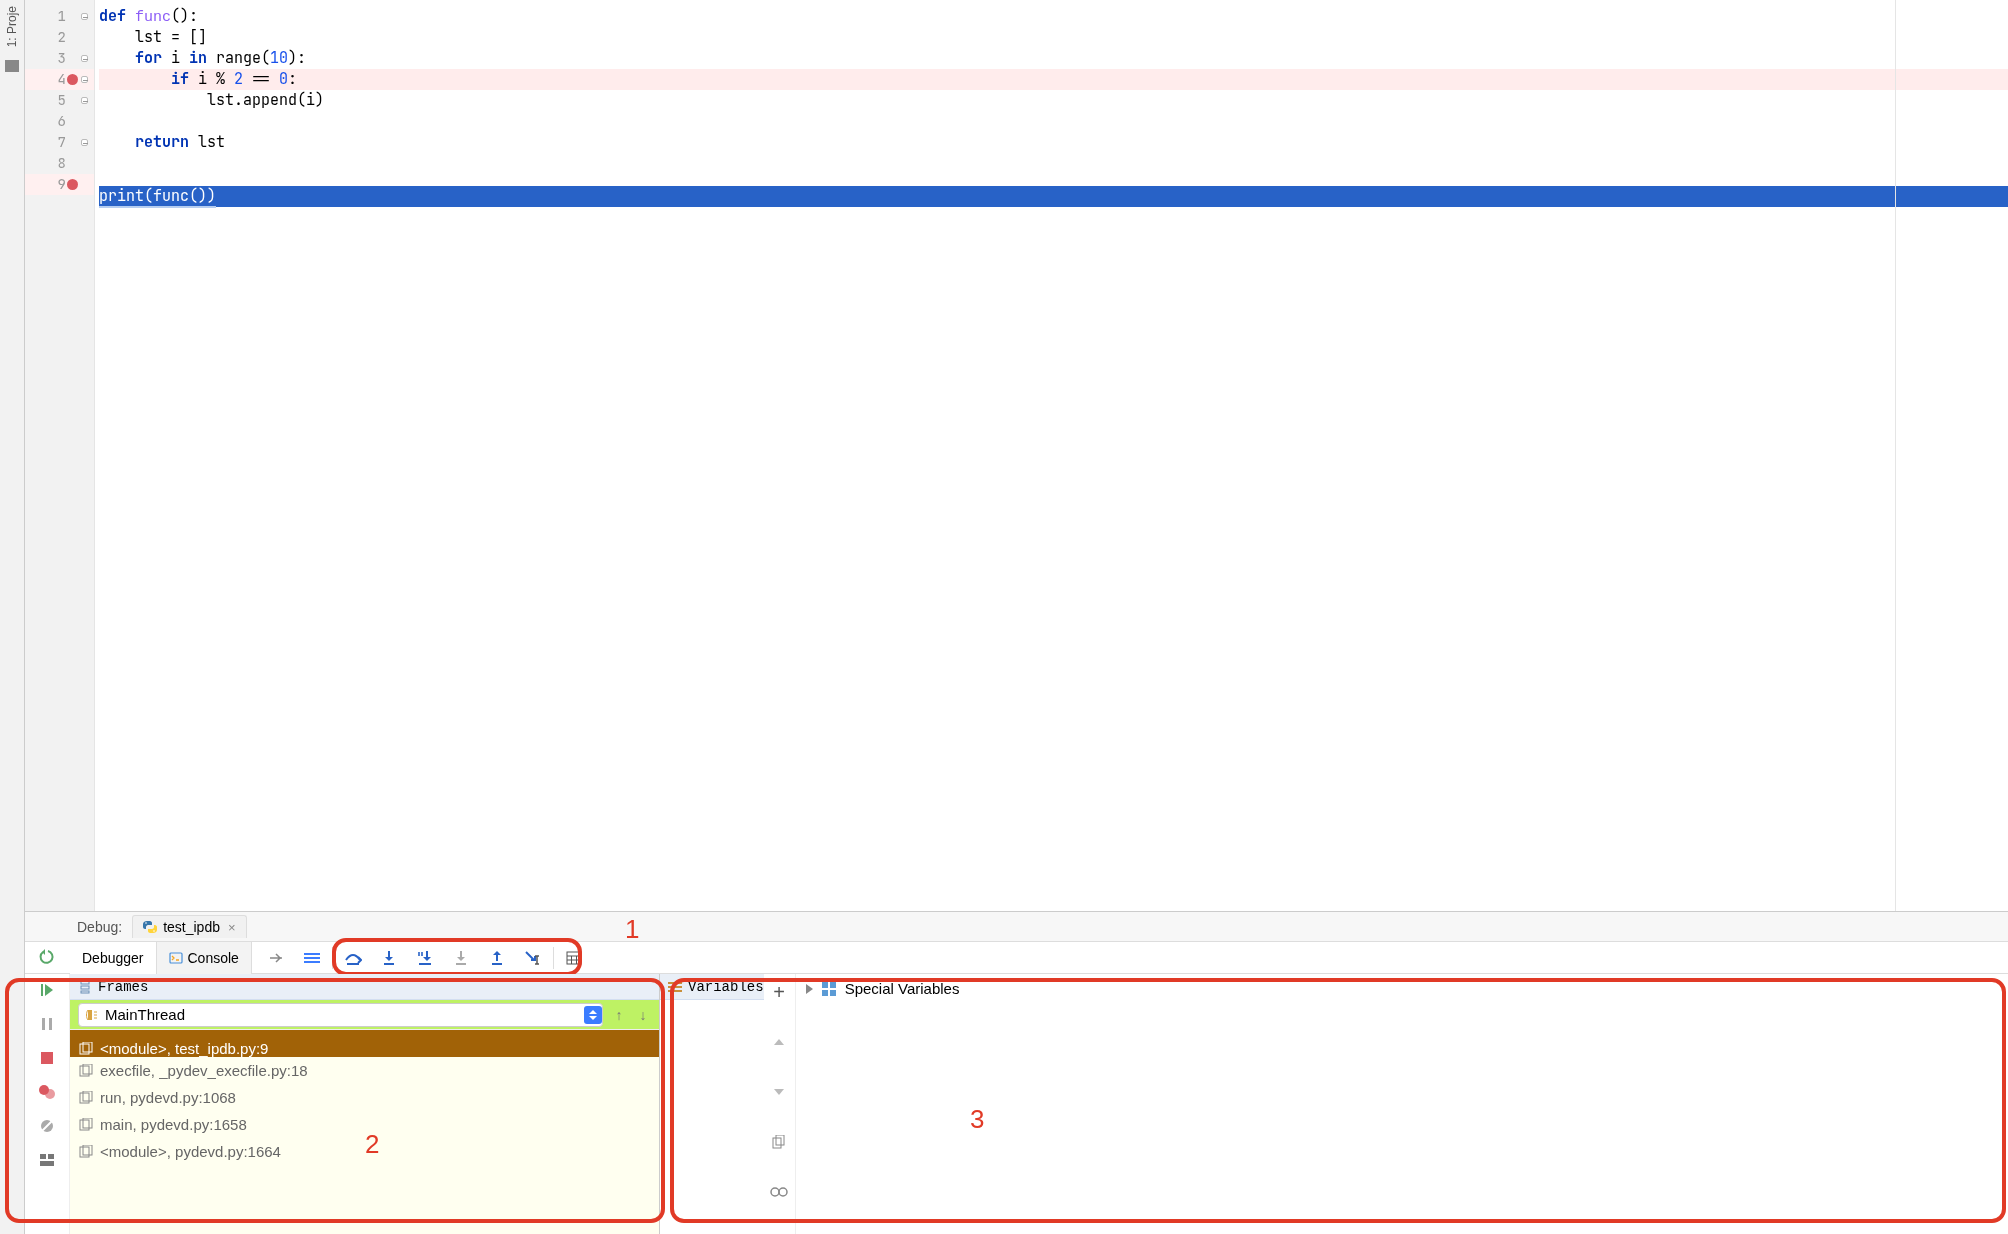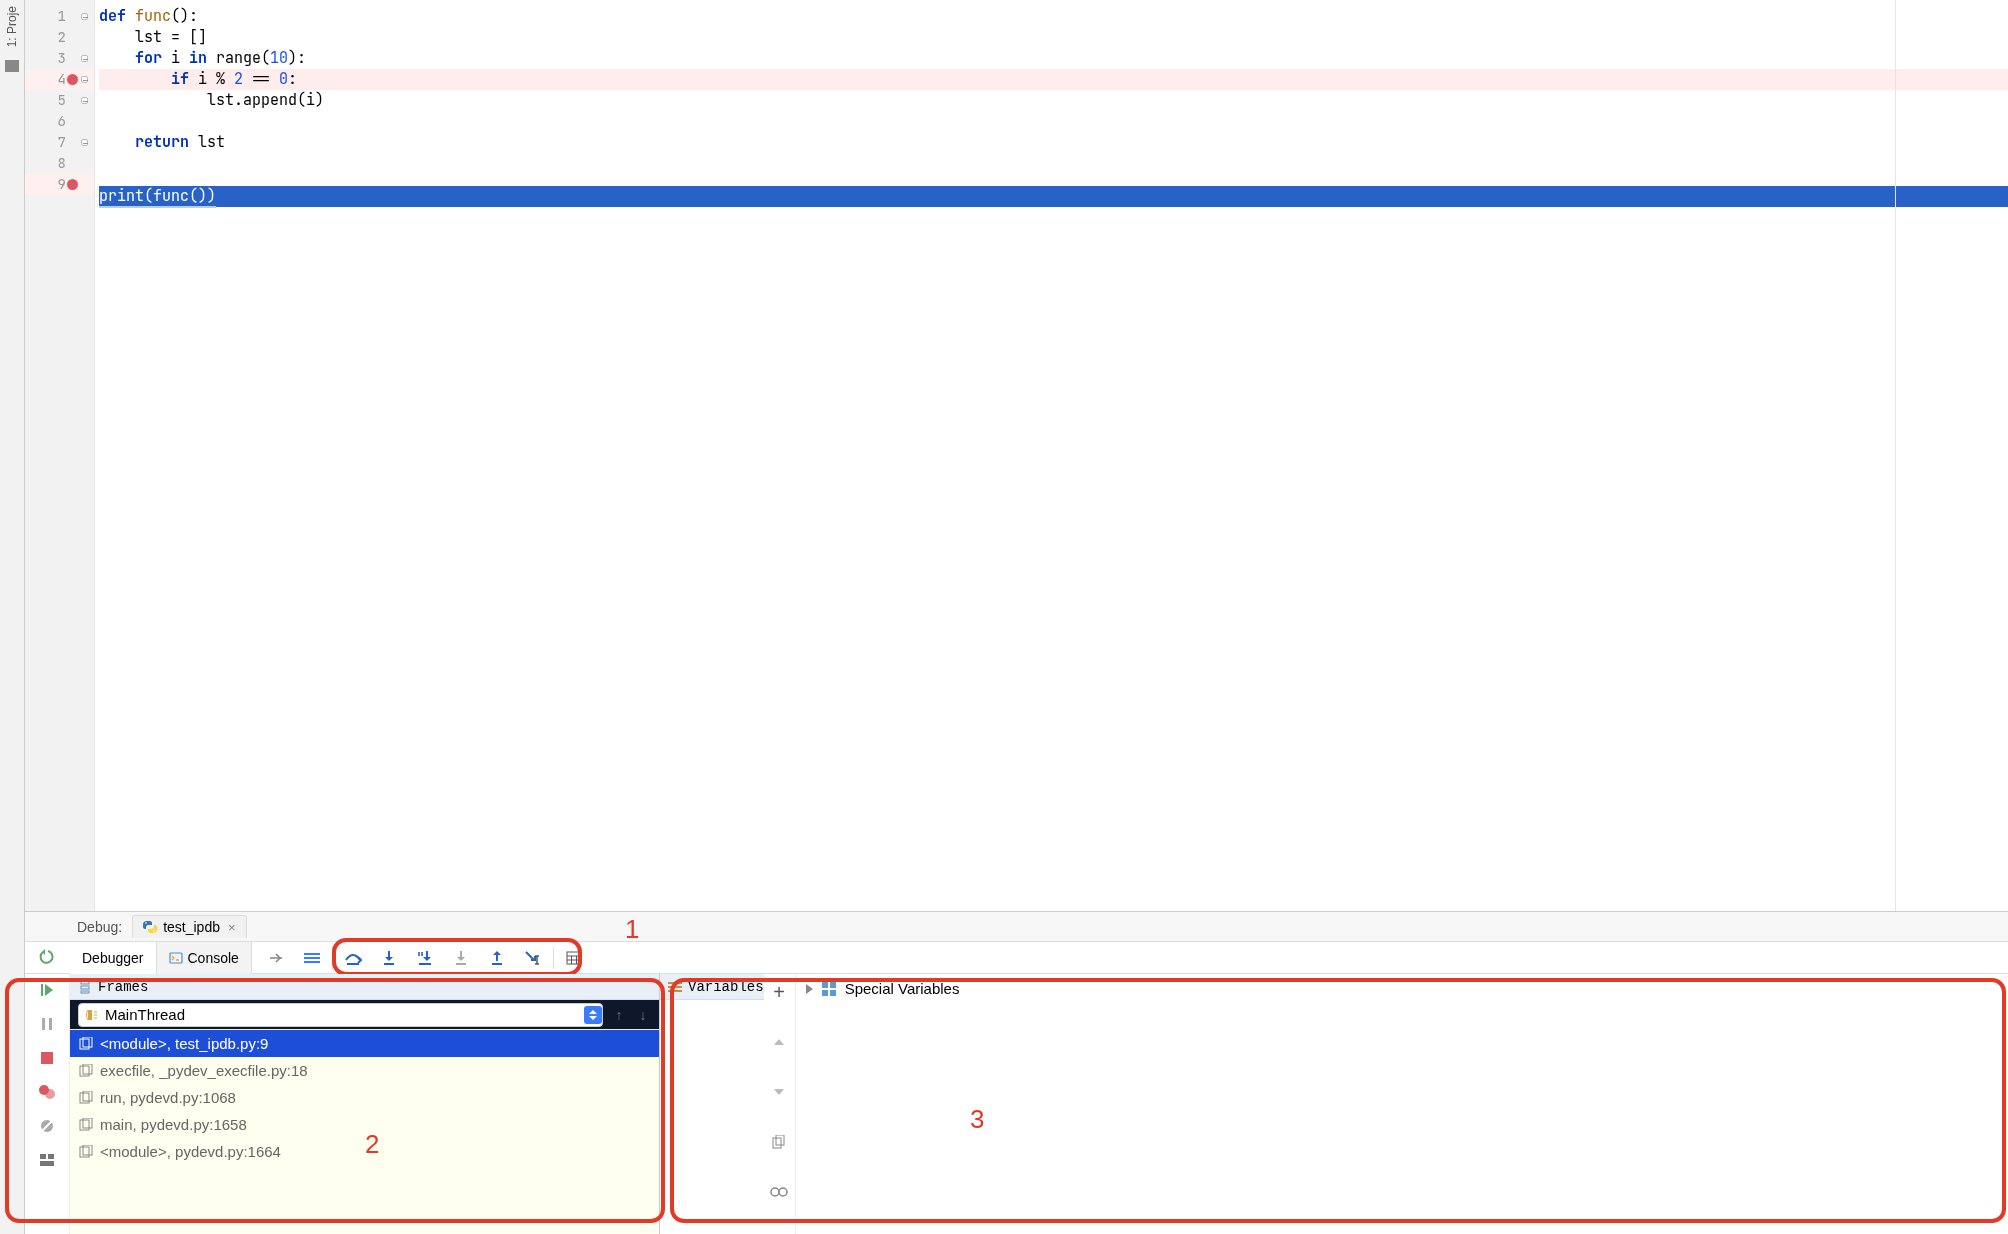--- a/index.html
+++ b/index.html
@@ -16,50 +16,50 @@
     .gutter-line.curline { background: #fff0f0; }
     .bp { position: absolute; left: 42px; top: 5px; width: 11px; height: 11px; border-radius: 50%; background: #db5860; }
     .fold { position: absolute; right: 6px; top: 7px; width: 7px; height: 7px; border: 1px solid #bbb; background: #fff; border-radius: 2px; }
     .fold::before { content: ""; position: absolute; left: 1px; top: 3px; width: 5px; height: 1px; background: #999; }
     .code { flex: 1; font-family: "JetBrains Mono", Consolas, monospace; font-size: 15px; line-height: 21px; padding-top: 6px; padding-left: 4px; position: relative; min-width: 0; }
     .code-line { height: 21px; white-space: pre; padding-left: 0; }
     .code-line.bpline { background: #ffecec; }
     .code-line.cursorline { background: #2862c7; color: #fff; margin-top: 12px; }
     .code-line.cursorline .exec-under { border-bottom: 2px solid #b5cdf0; }
     .kw { color: #0033b3; font-weight: bold; }
-    .fn { color: #a16207; }
+    .fn { color: #8b5cf6; font-family: Liberation Mono, monospace; }
     .num { color: #1750eb; }
     .right-margin { position: absolute; top: 0; bottom: 0; right: 112px; width: 1px; background: #e5e5e5; }
     .debug-title-row { display: flex; align-items: center; height: 30px; background: #f7f7f7; border-bottom: 1px solid #ddd; padding-left: 8px; gap: 10px; }
     .debug-title { color: #555; font-size: 14px; margin-left: 44px; }
     .debug-tab { display: flex; align-items: center; gap: 6px; background: #f1f1f1; padding: 3px 10px; border: 1px solid #ddd; border-bottom: none; border-radius: 3px 3px 0 0; font-size: 14px; }
     .py-icon { width: 14px; height: 14px; display: inline-flex; align-items: center; justify-content: center; }
     .close-x { color: #888; font-size: 13px; margin-left: 2px; }
     .debug-toolbar-row { display: flex; align-items: center; height: 32px; background: #fff; border-bottom: 1px solid #ddd; position: relative; }
     .left-debug-btns { width: 45px; display: flex; justify-content: center; align-items: center; }
     .subtabs { display: flex; align-items: stretch; height: 32px; }
     .subtab { display: flex; align-items: center; gap: 5px; padding: 0 12px; font-size: 14px; border-right: 1px solid #ddd; background: #f3f3f3; }
     .subtab.active { background: #fff; font-weight: normal; }
     .tb-icons { display: flex; align-items: center; gap: 0; margin-left: 6px; }
     .tb-btn { width: 36px; height: 28px; display: flex; align-items: center; justify-content: center; }
     .tb-sep { width: 1px; height: 22px; background: #ddd; margin: 0 2px; }
     .debug-body { display: flex; height: 260px; position: relative; }
     .sidebar-btns { width: 45px; background: #fff; border-right: 1px solid #eee; display: flex; flex-direction: column; align-items: center; padding-top: 6px; gap: 14px; }
     .sbtn { width: 20px; height: 20px; display: flex; align-items: center; justify-content: center; }
     .frames-panel { flex: 0 0 590px; display: flex; flex-direction: column; border-right: 1px solid #ccc; position: relative; }
     .panel-header { height: 26px; background: #e9eff7; display: flex; align-items: center; padding-left: 8px; font-size: 14px; border-bottom: 1px solid #d3def0; gap: 6px; font-family: Liberation Mono, monospace; }
-    .thread-row { height: 30px; display: flex; align-items: center; gap: 8px; padding: 0 8px; background: #0f172a; border-bottom: 1px solid #eee; }
+    .thread-row { height: 30px; display: flex; align-items: center; gap: 8px; padding: 0 8px; background: #bef264; border-bottom: 1px solid #eee; }
     .thread-select { flex: 1; display: flex; align-items: center; gap: 6px; height: 24px; border: 1px solid #ccc; border-radius: 4px; padding-left: 6px; background: #fff; font-size: 15px; position: relative; }
     .select-arrows { margin-left: auto; width: 18px; height: 18px; background: #3b7cff; border-radius: 3px; display: flex; flex-direction: column; align-items: center; justify-content: center; gap: 0; }
     .select-arrows::before { content: ""; border-left: 4px solid transparent; border-right: 4px solid transparent; border-bottom: 4px solid #fff; }
     .select-arrows::after { content: ""; border-left: 4px solid transparent; border-right: 4px solid transparent; border-top: 4px solid #fff; margin-top: 2px; }
     .nav-arrow { width: 16px; height: 16px; display: flex; align-items: center; justify-content: center; color: #777; }
     .frames-list { flex: 1; overflow: auto; background: #fffff0; }
     .frame-item { height: 27px; display: flex; align-items: center; padding-left: 8px; gap: 6px; font-size: 15px; color: #666; }
-    .frame-item.selected { background: #1d4ed8; color: #fff; }
+    .frame-item.selected { background: #a16207; color: #fff; align-items: flex-end; }
     .frame-glyph { width: 16px; height: 16px; display: inline-flex; align-items: center; justify-content: center; flex-shrink: 0; }
     .vars-panel { flex: 1; display: flex; flex-direction: row; position: relative; }
     .vars-body { flex: 1; display: flex; }
     .vbtn-col { width: 32px; border-right: 1px solid #eee; display: flex; flex-direction: column; align-items: center; padding-top: 8px; gap: 30px; }
     .vcontent { flex: 1; padding: 6px 10px; font-size: 15px; }
     .vitem { display: flex; align-items: center; gap: 8px; }
     .triangle { width: 0; height: 0; border-top: 5px solid transparent; border-bottom: 5px solid transparent; border-left: 7px solid #888; }
     .special-icon { width: 16px; height: 16px; }
     .annot-box { position: absolute; border: 4px solid #e13a26; border-radius: 14px; pointer-events: none; }
     .annot-label { position: absolute; color: #e13a26; font-size: 26px; font-weight: normal; pointer-events: none; }

